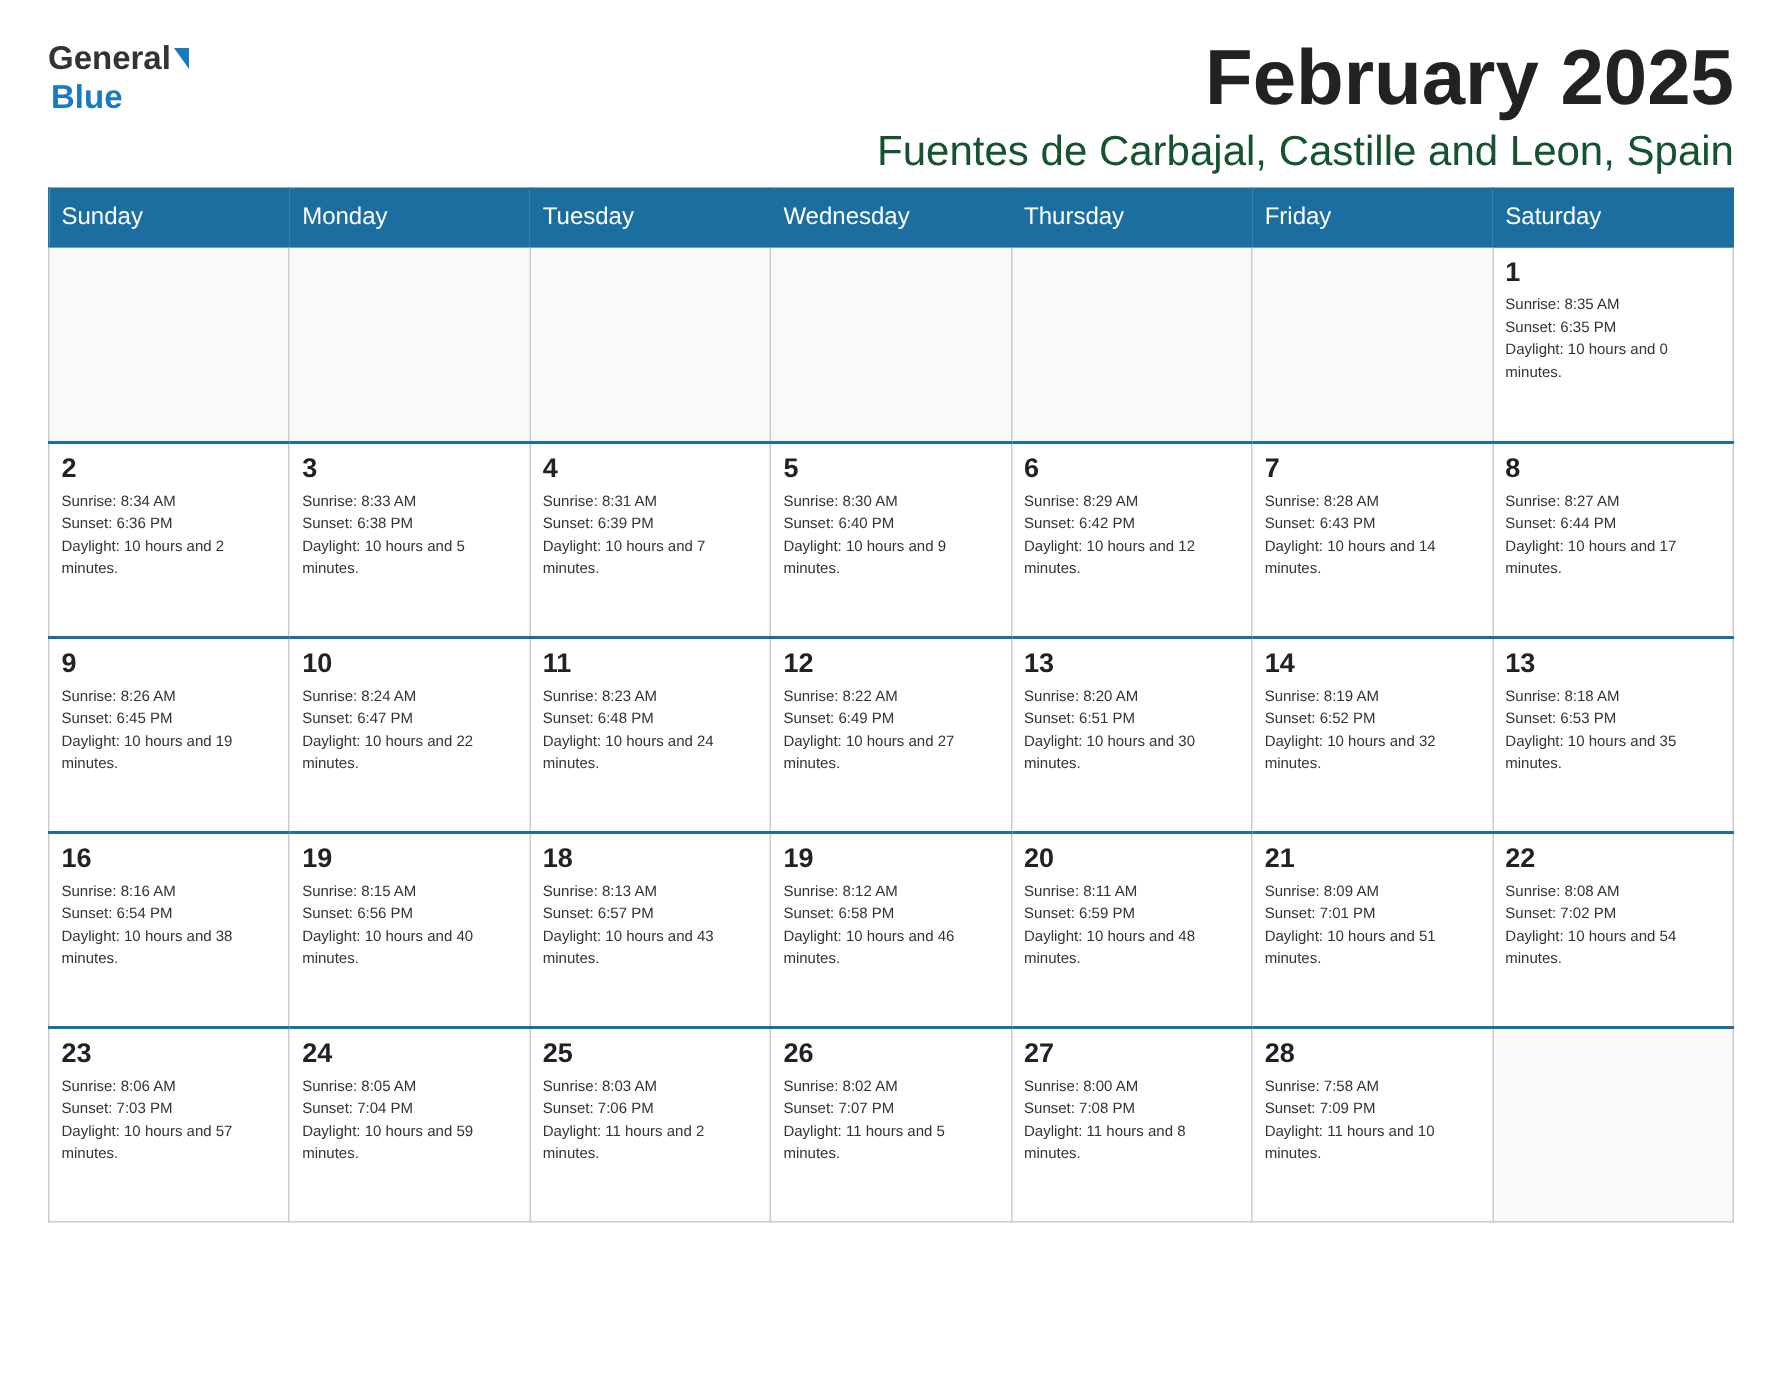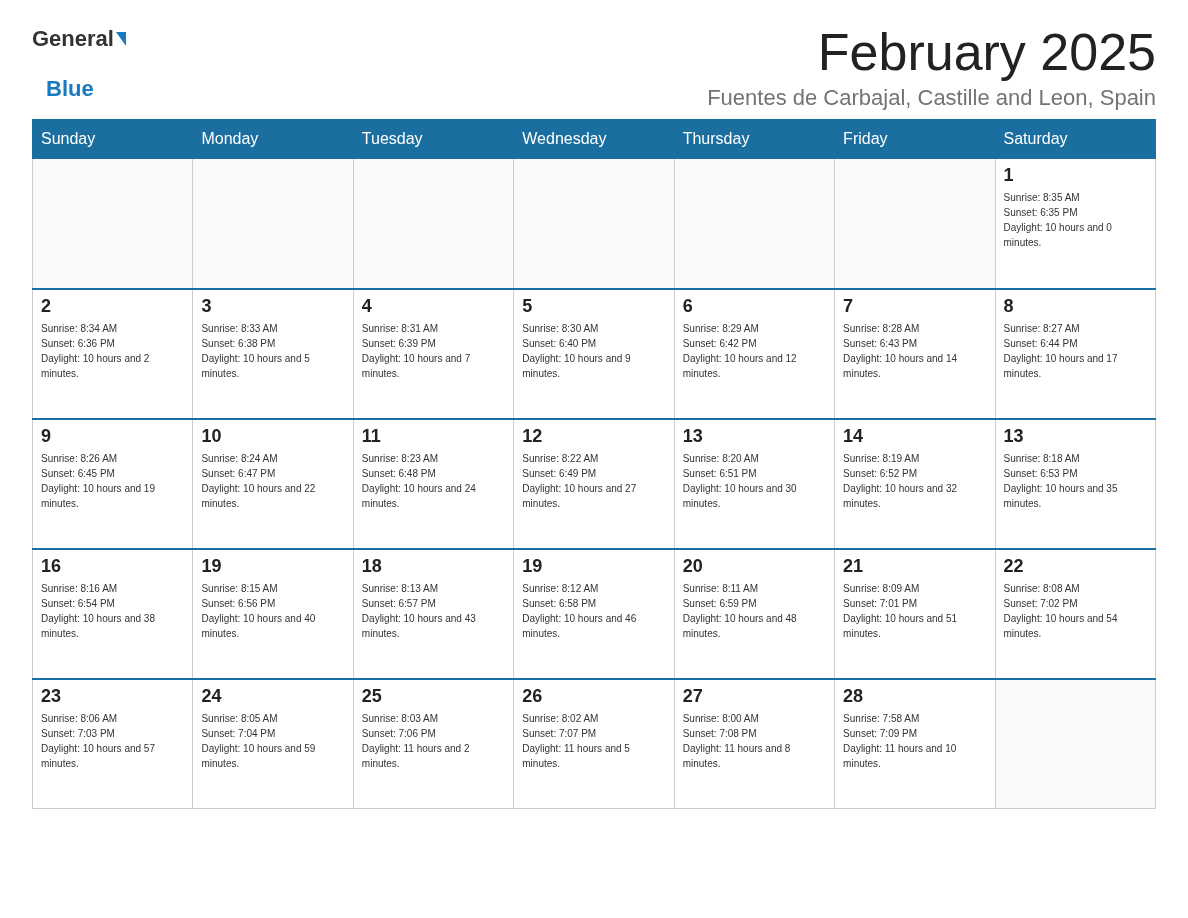--- a/index.html
+++ b/index.html
@@ -15,21 +15,20 @@
       display: flex;
       justify-content: space-between;
       align-items: flex-start;
       margin-bottom: 8px;
     }
     .logo {
       display: flex;
       flex-direction: column;
       align-items: flex-start;
       margin-top: 4px;
-      gap: 24px;
     }
     .logo-text {
       font-size: 22px;
       font-weight: bold;
       color: #333;
       line-height: 1;
     }
     .logo-arrow {
       width: 0;
       height: 0;
@@ -42,34 +41,34 @@
     }
     .logo-line1 {
       display: flex;
       align-items: center;
     }
     .logo-blue {
       color: #1a7abf;
       font-size: 22px;
       font-weight: bold;
       margin-top: 2px;
-      margin-left: 14px;
+      margin-left: 2px;
     }
     .title-block {
       text-align: right;
     }
     .month-title {
       font-size: 52px;
-      font-weight: normal;
+      font-weight: bold;
       color: #222;
       line-height: 1.1;
     }
     .location-title {
-      font-size: 22px;
-      color: #737373;
+      font-size: 28px;
+      color: #14532d;
       margin-top: 4px;
     }
     .calendar {
       width: 100%;
       border-collapse: collapse;
     }
     .calendar th {
       background: #1a6fa0;
       color: #fff;
       padding: 10px 8px;

